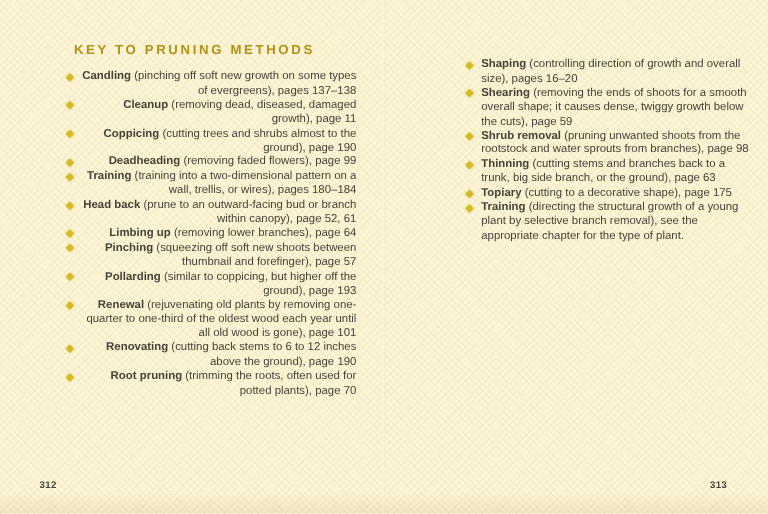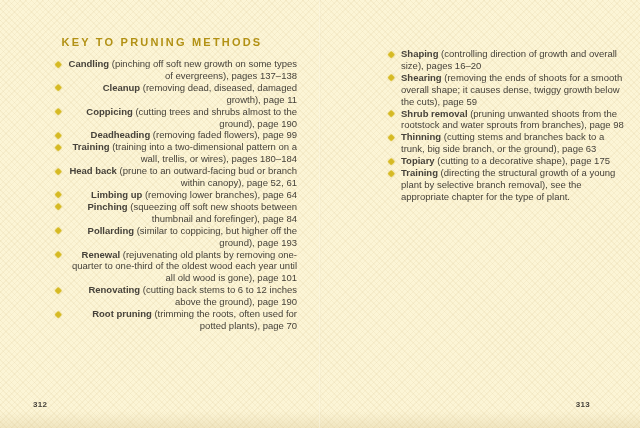--- a/index.html
+++ b/index.html
@@ -63,39 +63,39 @@
     border-radius:1px;
     transform:rotate(45deg);
     box-shadow:0 0 1px 0.5px rgba(214,186,36,0.55);
   }
   ul.methods .term{font-weight:bold;}
   .folio{
     position:absolute;top:400px;
     font-size:8px;font-weight:bold;letter-spacing:0.3px;
   }
   .folio.left{left:33px;}
-  .folio.right{right:50px;}
+  .folio.right{right:34px;}
 </style>
 </head>
 <body>
 
 <div class="spread">
   <div class="gutter"></div>
 
   <div class="page left">
     <h1 class="title">KEY TO PRUNING METHODS</h1>
     <ul class="methods">
         <li><span class="bullet"></span><span class="term">Candling</span><span> (pinching off soft new growth on some types of evergreens), pages 137–138</span></li>
         <li><span class="bullet"></span><span class="term">Cleanup</span><span> (removing dead, diseased, damaged growth), page 11</span></li>
         <li><span class="bullet"></span><span class="term">Coppicing</span><span> (cutting trees and shrubs almost to the ground), page 190</span></li>
         <li><span class="bullet"></span><span class="term">Deadheading</span><span> (removing faded flowers), page 99</span></li>
         <li><span class="bullet"></span><span class="term">Training</span><span> (training into a two-dimensional pattern on a wall, trellis, or wires), pages 180–184</span></li>
         <li><span class="bullet"></span><span class="term">Head back</span><span> (prune to an outward-facing bud or branch within canopy), page 52, 61</span></li>
         <li><span class="bullet"></span><span class="term">Limbing up</span><span> (removing lower branches), page 64</span></li>
-        <li><span class="bullet"></span><span class="term">Pinching</span><span> (squeezing off soft new shoots between thumbnail and forefinger), page 84</span></li>
+        <li><span class="bullet"></span><span class="term">Pinching</span><span> (squeezing off soft new shoots between thumbnail and forefinger), page 57</span></li>
         <li><span class="bullet"></span><span class="term">Pollarding</span><span> (similar to coppicing, but higher off the ground), page 193</span></li>
         <li><span class="bullet"></span><span class="term">Renewal</span><span> (rejuvenating old plants by removing one-quarter to one-third of the oldest wood each year until all old wood is gone), page 101</span></li>
         <li><span class="bullet"></span><span class="term">Renovating</span><span> (cutting back stems to 6 to 12 inches above the ground), page 190</span></li>
         <li><span class="bullet"></span><span class="term">Root pruning</span><span> (trimming the roots, often used for potted plants), page 70</span></li>
       </ul>
     <div class="folio left">312</div>
   </div>
 
   <div class="page right">
     <ul class="methods">

